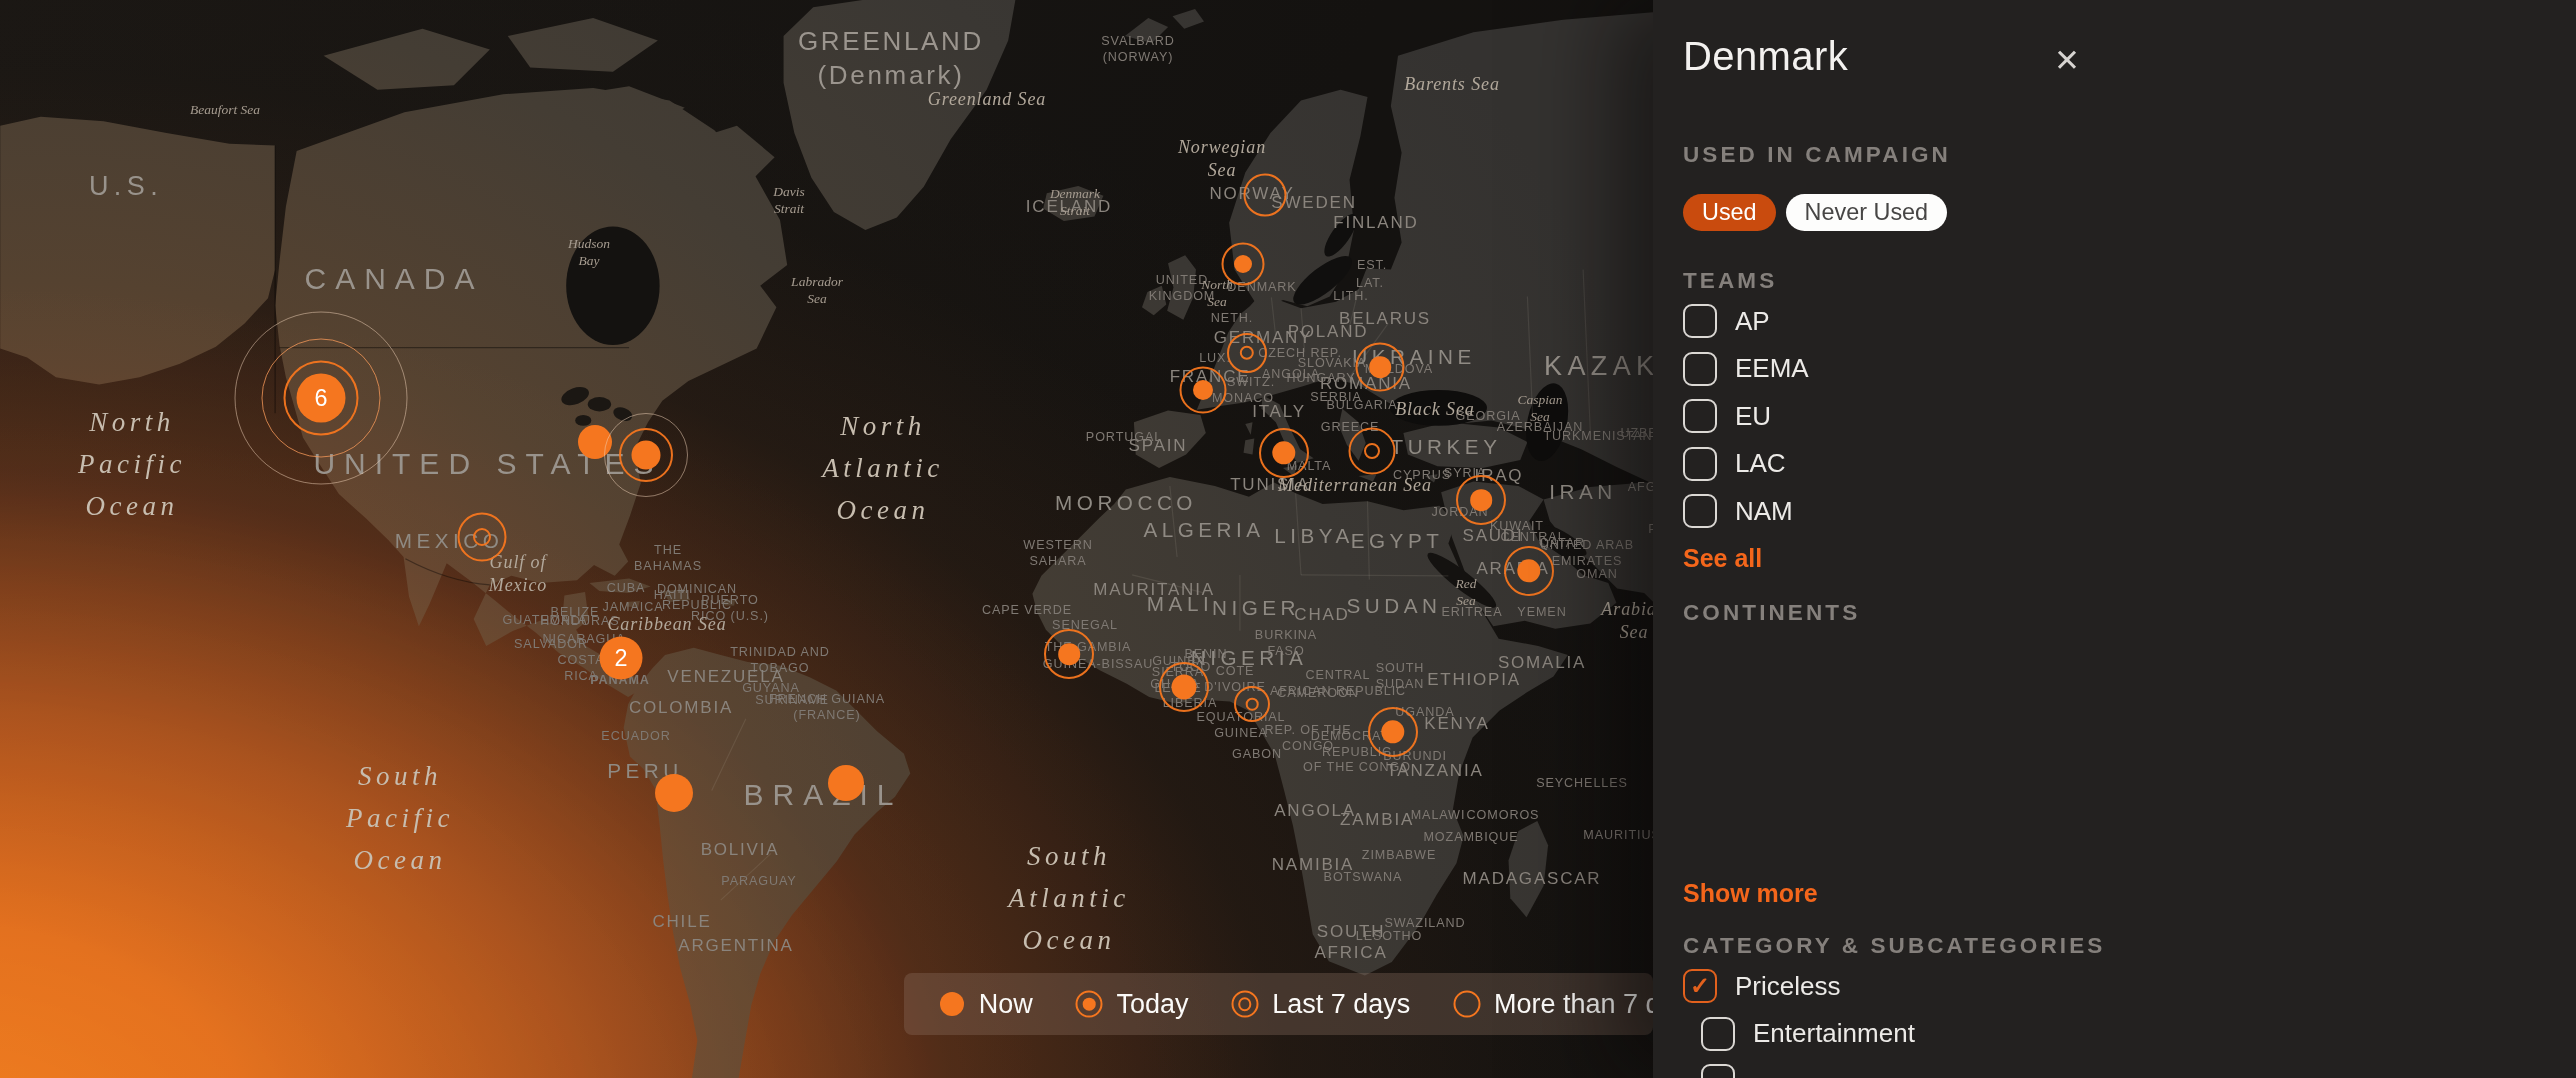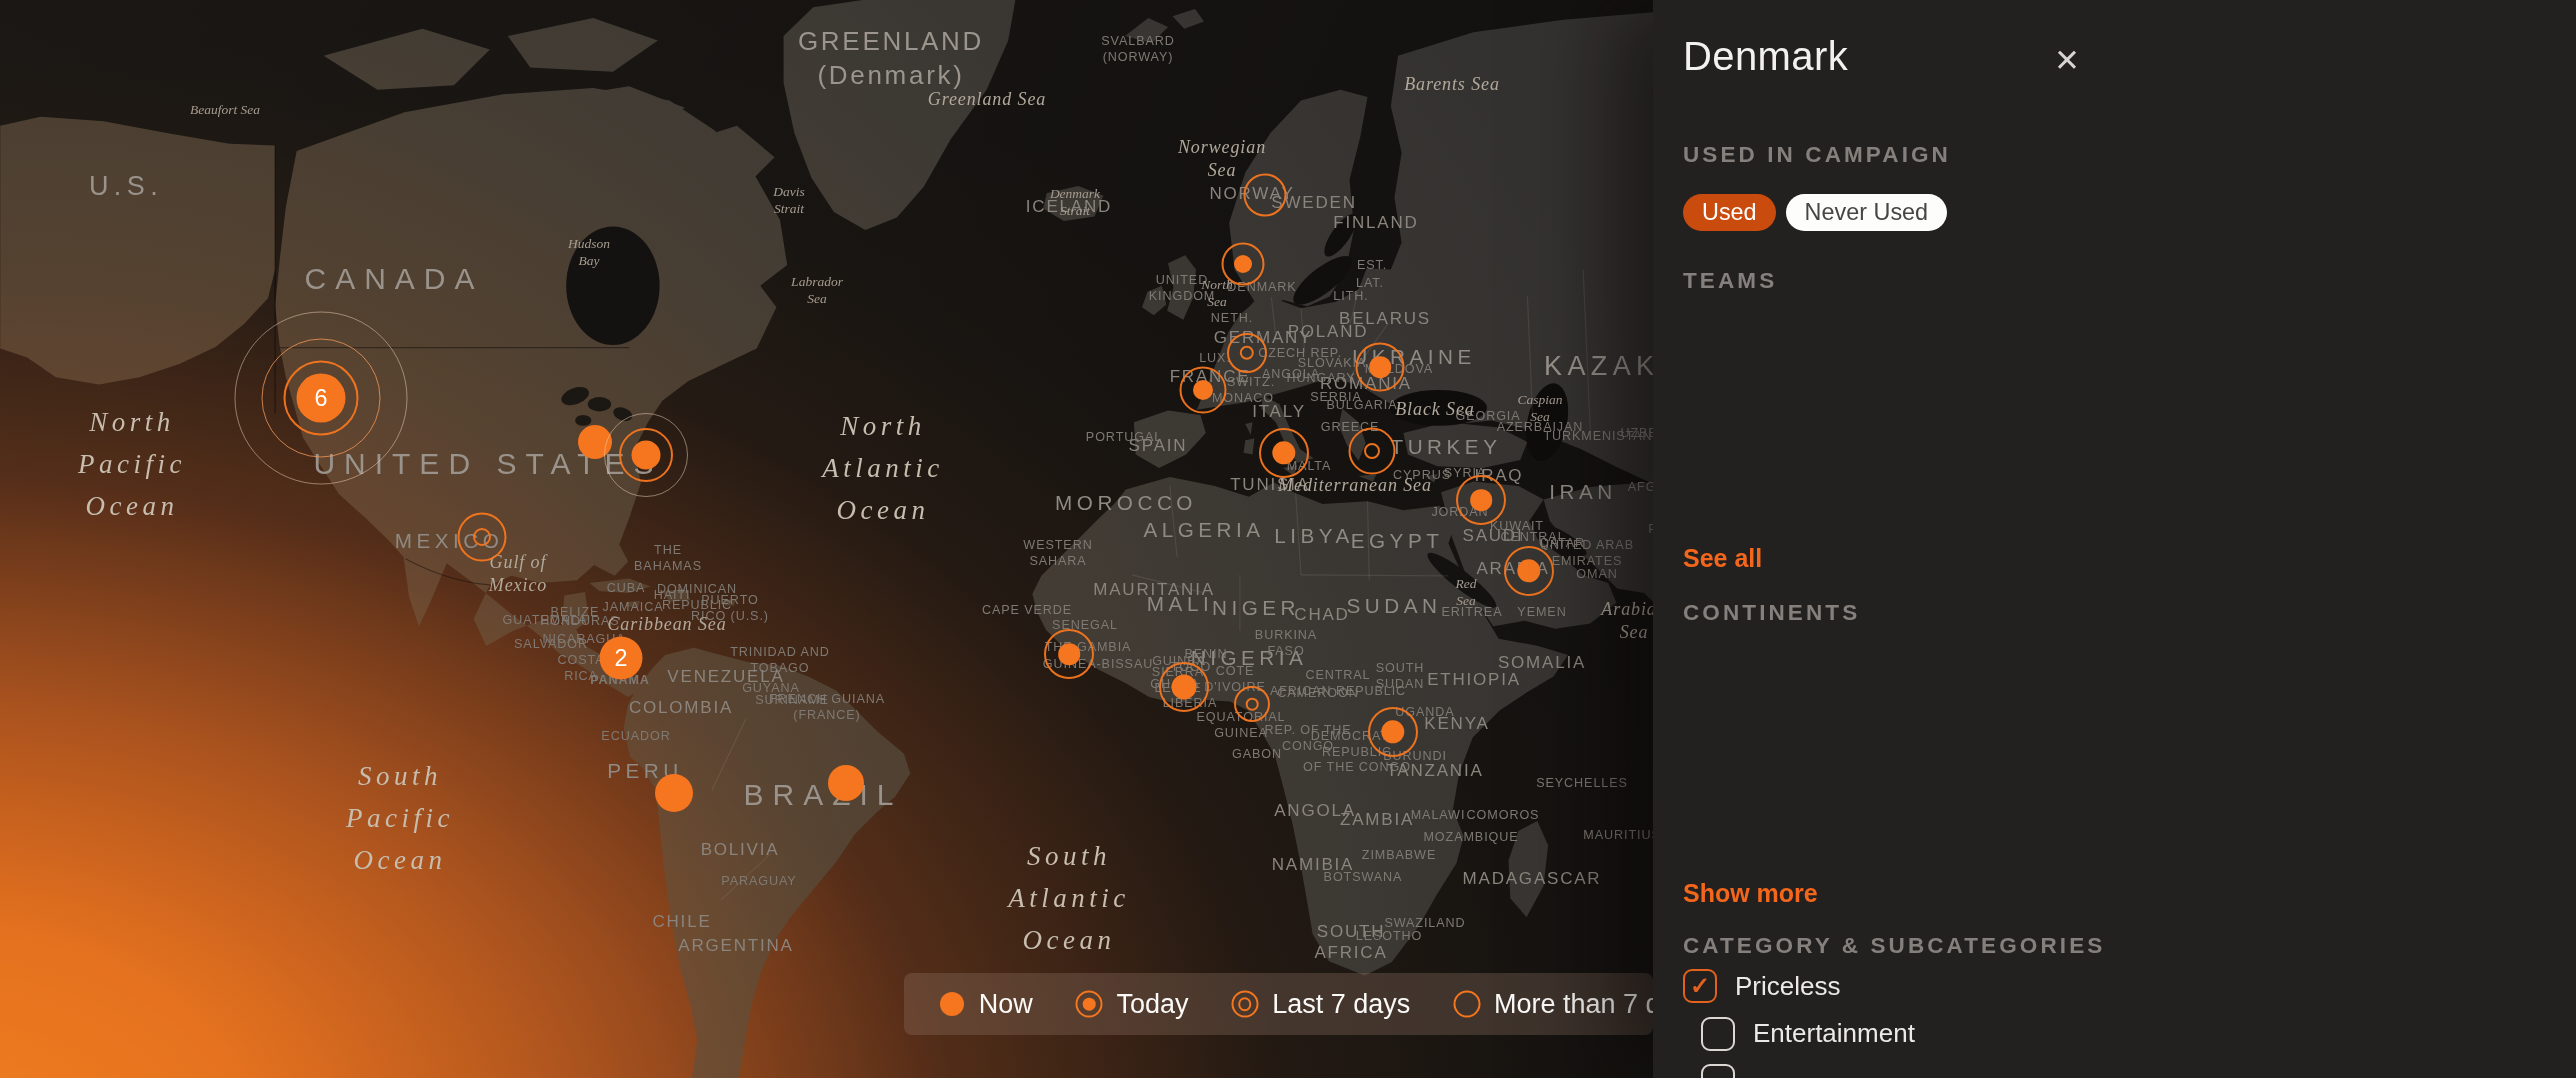--- a/index.html
+++ b/index.html
@@ -493,20 +493,42 @@
   <div class="panel-title">Denmark</div>
   <div class="close-btn">✕</div>
 
   <div class="sec-header" style="top:142px">USED IN CAMPAIGN</div>
   <div class="pill-row" id="pills">
       <div class="pill sel">Used</div>
       <div class="pill unsel">Never Used</div>
     </div>
 
   <div class="sec-header" style="top:268px">TEAMS</div>
+  <div class="chk-col" style="top:304px" id="teams-list">
+      <div class="chk-row">
+        <div class="chk-box"></div>
+        <div class="chk-label">AP</div>
+      </div>
+      <div class="chk-row">
+        <div class="chk-box"></div>
+        <div class="chk-label">EEMA</div>
+      </div>
+      <div class="chk-row">
+        <div class="chk-box"></div>
+        <div class="chk-label">EU</div>
+      </div>
+      <div class="chk-row">
+        <div class="chk-box"></div>
+        <div class="chk-label">LAC</div>
+      </div>
+      <div class="chk-row">
+        <div class="chk-box"></div>
+        <div class="chk-label">NAM</div>
+      </div>
+    </div>
   <div class="panel-link" style="top:544px">See all</div>
 
   <div class="sec-header" style="top:600px">CONTINENTS</div>
   <div class="panel-link" style="top:879px">Show more</div>
 
   <div class="sec-header" style="top:933px">CATEGORY &amp; SUBCATEGORIES</div>
   <div class="chk-col" style="top:969px" id="category-list">
       <div class="chk-row">
         <div class="chk-box checked">✓</div>
         <div class="chk-label">Priceless</div>

